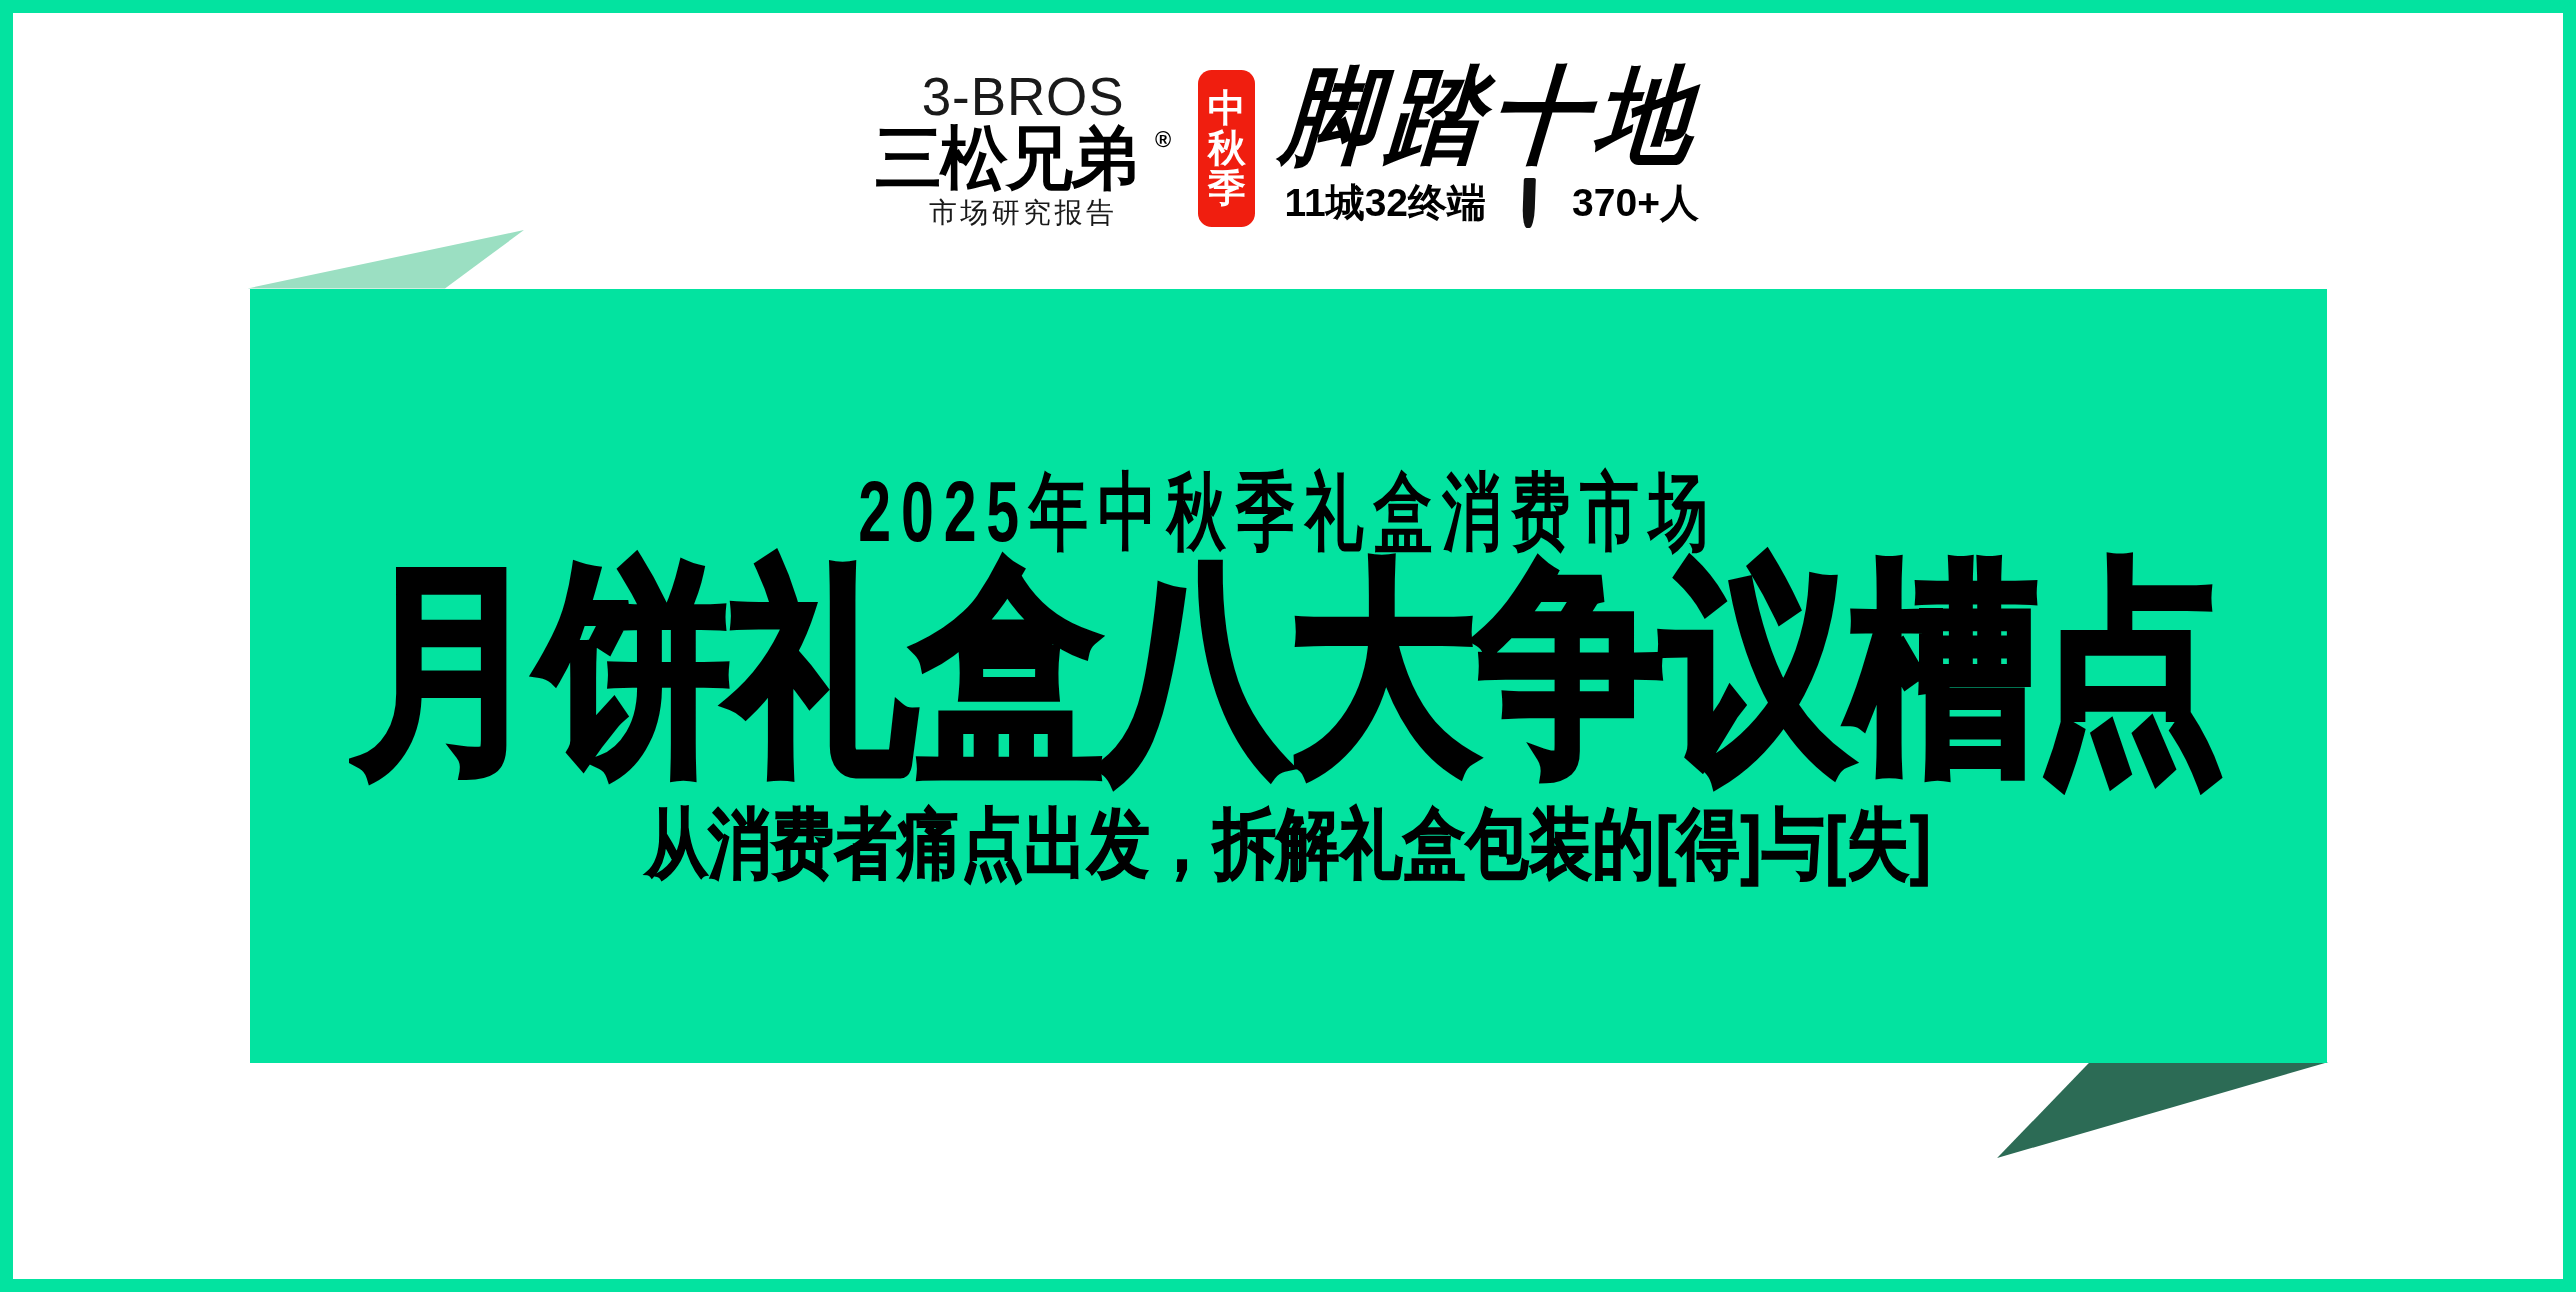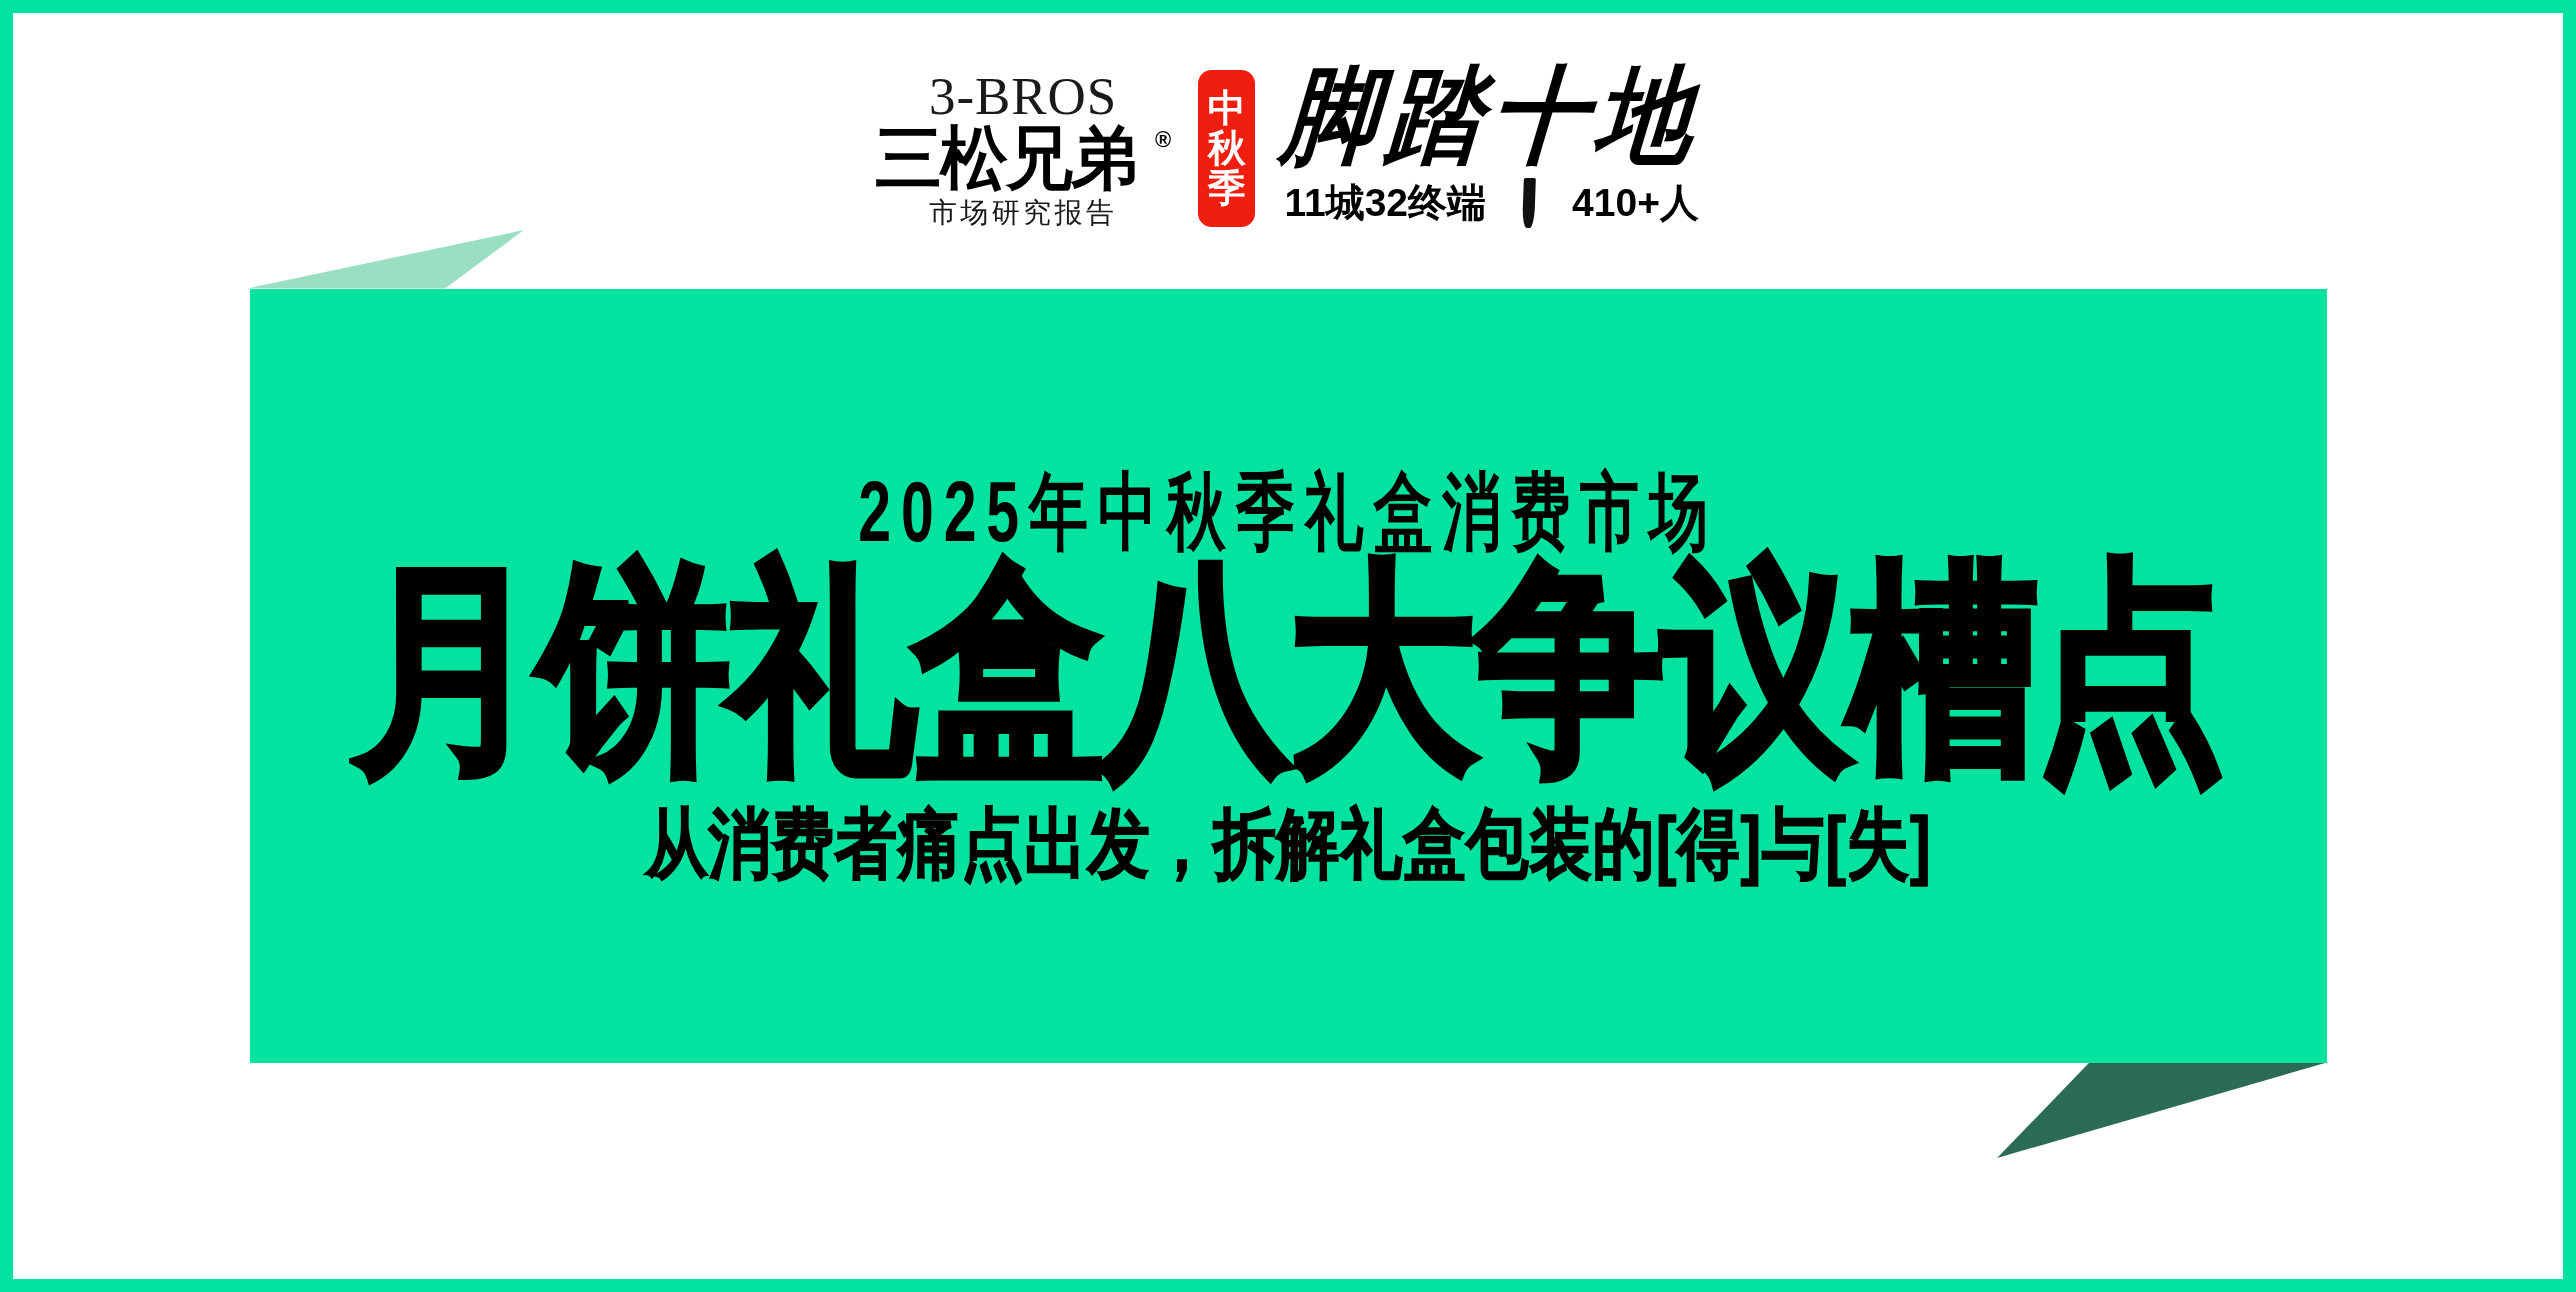--- a/index.html
+++ b/index.html
@@ -43,21 +43,21 @@
   }
 
   .brand-logo {
     display: flex;
     flex-direction: column;
     align-items: center;
     justify-content: center;
     line-height: 1;
   }
   .brand-en {
-    font-family: Liberation Serif, serif;
+    font-family: Liberation Sans, sans-serif;
     font-size: 53px;
     font-weight: 400;
     letter-spacing: 0.9px;
     color: #1a1a1a;
     margin-bottom: 3px;
   }
   .brand-cn-wrap {
     display: flex;
     align-items: flex-start;
     gap: 16px;
@@ -255,21 +255,21 @@
       <span>中</span>
       <span>秋</span>
       <span>季</span>
     </div>
 
     <div class="campaign">
       <div class="campaign-brush">脚踏十地</div>
       <div class="campaign-stats">
         <span>11城32终端</span>
         <span class="stat-div"></span>
-        <span>410+人</span>
+        <span>370+人</span>
       </div>
     </div>
 
   </div>
 
   <div class="hero">
     <div class="hero-kicker">2025年中秋季礼盒消费市场</div>
     <div class="hero-title">月饼礼盒八大争议槽点</div>
     <div class="hero-sub">从消费者痛点出发，拆解礼盒包装的[得]与[失]</div>
   </div>

